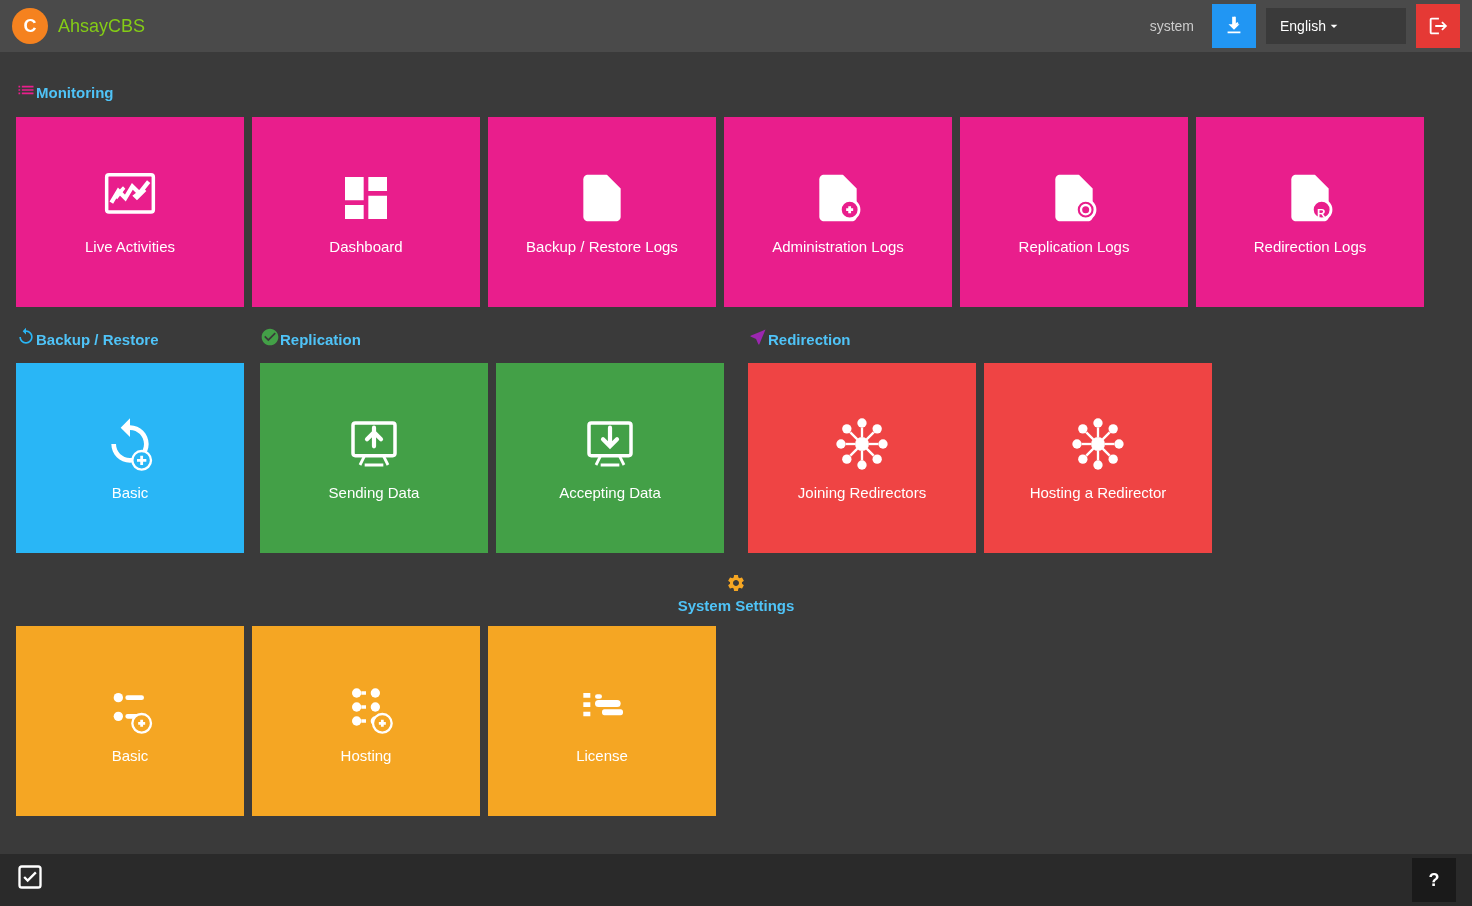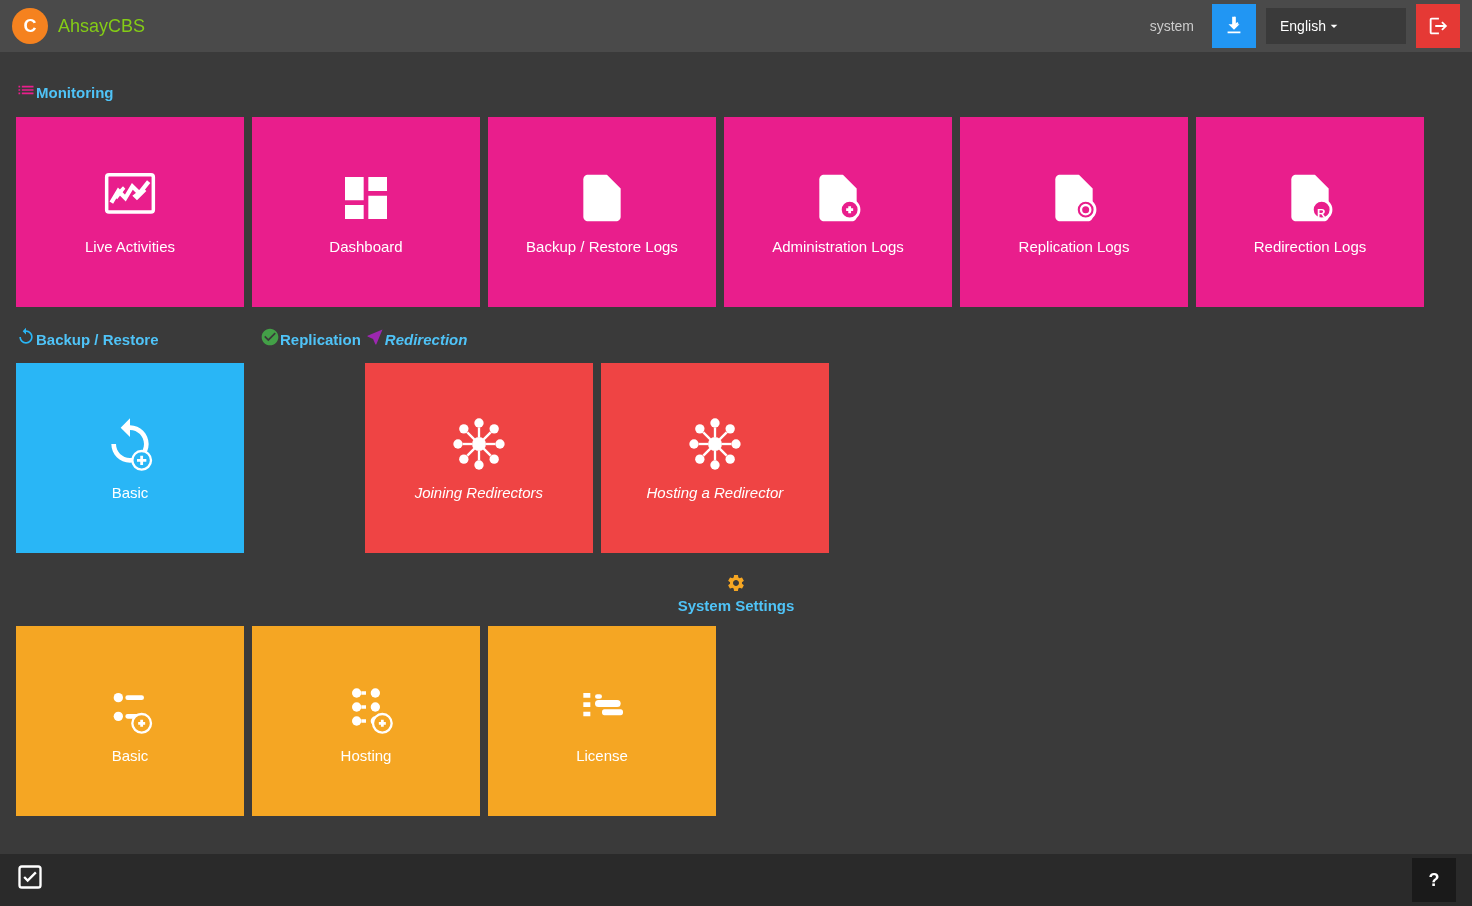--- a/index.html
+++ b/index.html
@@ -254,23 +254,45 @@
 
     <div style="flex: 0 0 auto; margin-left: 16px;">
       <div class="section-header">
         <span>
           <svg viewBox="0 0 24 24" width="20" height="20" fill="#43a047">
               <path d="M12 2C6.48 2 2 6.48 2 12s4.48 10 10 10 10-4.48 10-10S17.52 2 12 2zm-2 15l-5-5 1.41-1.41L10 14.17l7.59-7.59L19 8l-9 9z"></path>
             </svg>
         </span>
         <span class="section-header-label">Replication</span>
       </div>
-    </div>
-
-    <div style="flex: 0 0 auto; margin-left: 4px; font-style: italic;">
+      <div class="tile-grid">
+        <div class="tile green">
+          <div class="tile-icon">
+            <svg viewBox="0 0 24 24" class="icon-svg">
+              <rect x="3" y="3" width="18" height="14" rx="1" fill="none" stroke="white" stroke-width="1.5"></rect>
+              <path d="M12 5v8M9 10l3-3 3 3" stroke="white" stroke-width="1.8" fill="none" stroke-linecap="round"></path>
+              <path d="M8 17l-2 4M16 17l2 4M8 21h8" stroke="white" stroke-width="1.2"></path>
+            </svg>
+          </div>
+          <span class="tile-label">Sending Data</span>
+        </div>
+        <div class="tile green">
+          <div class="tile-icon">
+            <svg viewBox="0 0 24 24" class="icon-svg">
+              <rect x="3" y="3" width="18" height="14" rx="1" fill="none" stroke="white" stroke-width="1.5"></rect>
+              <path d="M12 13V5M9 10l3 3 3-3" stroke="white" stroke-width="1.8" fill="none" stroke-linecap="round"></path>
+              <path d="M8 17l-2 4M16 17l2 4M8 21h8" stroke="white" stroke-width="1.2"></path>
+            </svg>
+          </div>
+          <span class="tile-label">Accepting Data</span>
+        </div>
+      </div>
+    </div>
+
+    <div style="flex: 0 0 auto; margin-left: 24px;">
       <div class="section-header">
         <span>
           <svg viewBox="0 0 24 24" width="20" height="20" fill="#9c27b0">
               <path d="M21 3L3 10.5v1l6.7 2.8 2.8 6.7h1L21 3z"></path>
             </svg>
         </span>
         <span class="section-header-label">Redirection</span>
       </div>
       <div class="tile-grid">
         <div class="tile purple">

